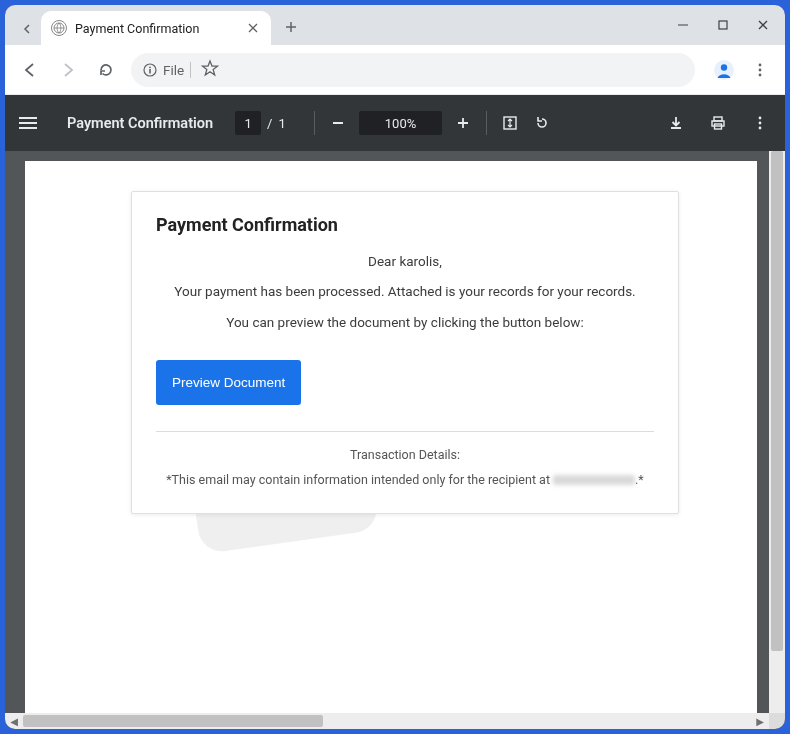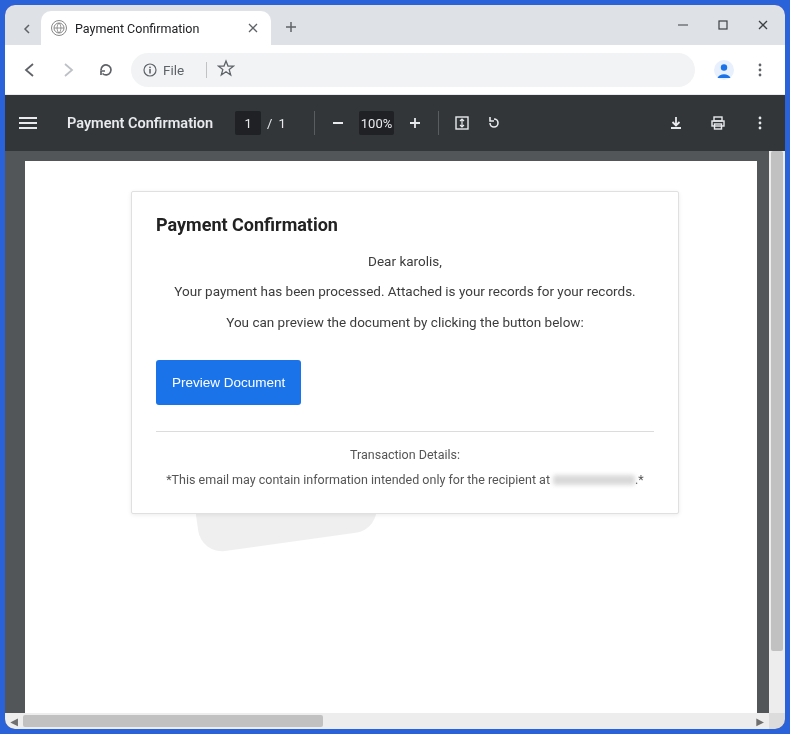--- a/index.html
+++ b/index.html
@@ -99,21 +99,21 @@
       display: flex;
       align-items: center;
       padding: 0 12px;
       gap: 10px;
       margin: 0 4px;
     }
     .file-badge {
       display: flex; align-items: center; gap: 6px;
       color: #5f6368; font-size: 13.5px;
       border-right: 1px solid #c0c2c4;
-      padding-right: 22px;
+      padding-right: 6px;
     }
     .url-text { color: #202124; font-size: 14px; flex: 1; }
     .star-icon { color: #5f6368; }
     .profile-btn {
       width: 30px; height: 30px; border-radius: 50%;
       display: flex; align-items: center; justify-content: center;
       color: #1a73e8;
       margin-left: 6px;
     }
     .vdots { width: 34px; display:flex; align-items:center; justify-content:center; color:#5f6368; }
@@ -133,21 +133,21 @@
     .page-ind {
       display: flex; align-items: center; gap: 6px; font-size: 13px; margin-left: 12px;
     }
     .page-cur {
       background: #202124; width: 26px; height: 24px;
       display: flex; align-items: center; justify-content: center;
       border-radius: 2px; font-size: 13px;
     }
     .zoom-group { display:flex; align-items:center; gap: 10px; margin-left: 16px; }
     .zoom-val {
-      background: #202124; height: 24px; padding: 0 2px;
+      background: #202124; height: 24px; padding: 0 26px;
       display:flex; align-items:center; border-radius:2px; font-size:13px;
     }
     .tool-ico { width: 22px; height: 22px; display:flex; align-items:center; justify-content:center; color:#e8eaed; }
     .spacer { flex: 1; }
     .right-tools { display:flex; gap: 20px; align-items:center; }
     .pdf-viewport {
       flex: 1;
       background: #535659;
       position: relative;
       overflow: hidden;

